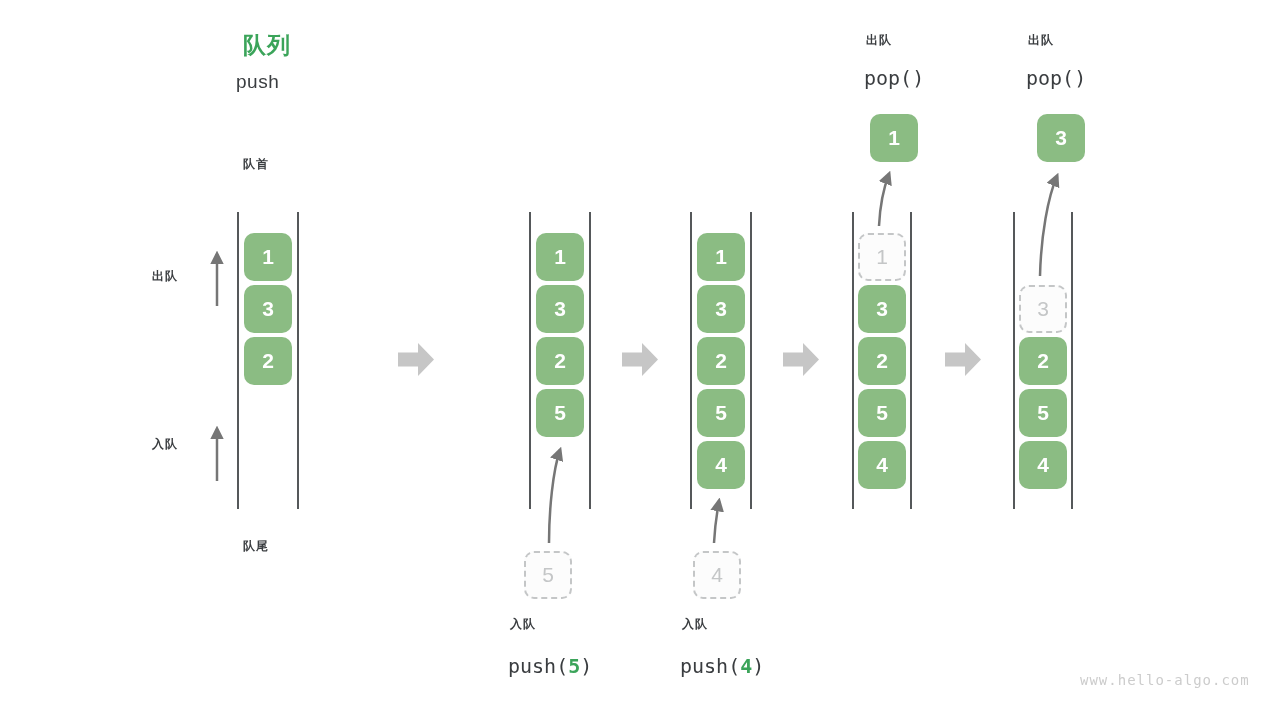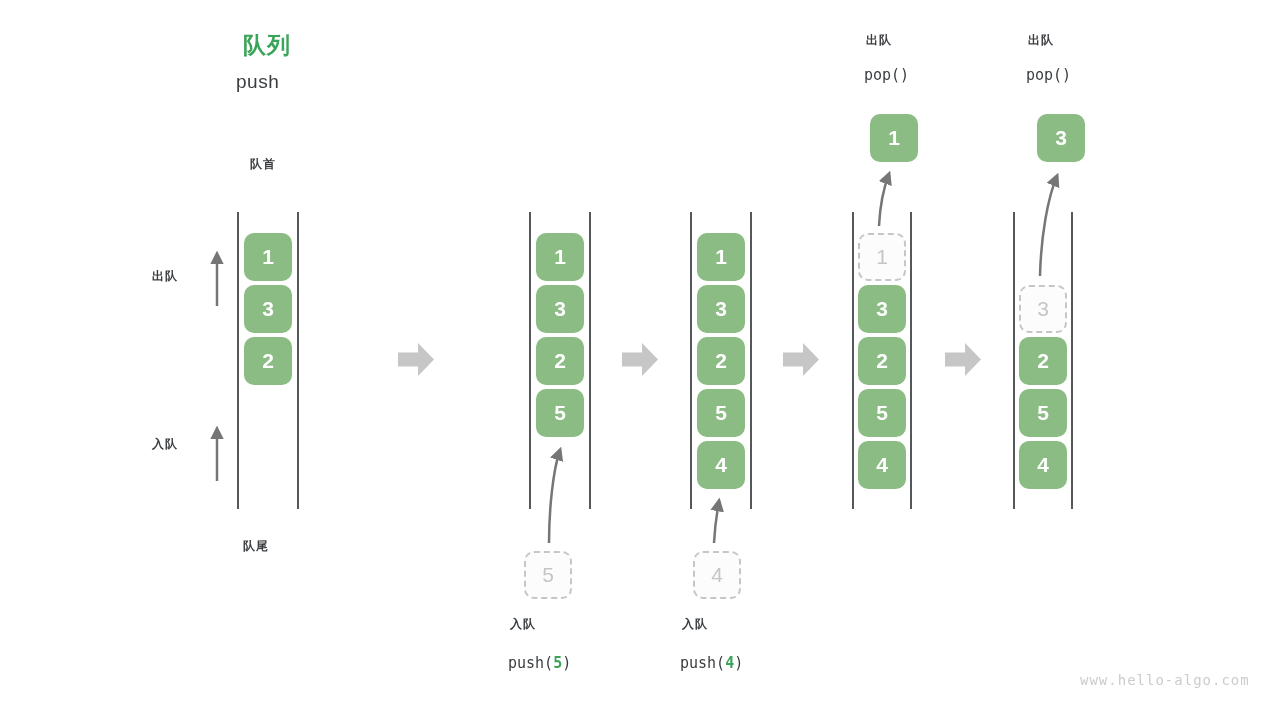--- a/index.html
+++ b/index.html
@@ -4,21 +4,21 @@
 <style>
   html,body{margin:0;padding:0;background:#fff;}
   .canvas{
     position:relative;width:1280px;height:720px;background:#ffffff;
     overflow:hidden;font-family:"Liberation Sans","DejaVu Sans",sans-serif;
   }
   .abs{position:absolute;}
   .title-zh{font-size:23px;font-weight:bold;color:var(--accent);letter-spacing:1px;}
   .title-en{font-size:19px;color:var(--text);letter-spacing:.5px;}
   .zh-label{font-size:12px;font-weight:bold;color:var(--text);letter-spacing:1px;}
-  .code{font-family:"DejaVu Sans Mono","Liberation Mono",monospace;font-size:15px;color:var(--text);}
+  .code{font-family:"DejaVu Sans Mono","Liberation Mono",monospace;font-size:20px;color:var(--text);}
   .code .arg{color:var(--accent);font-weight:bold;}
   .vline{width:2px;height:297px;top:212px;background:var(--line);}
   .cell{
     width:48px;height:48px;border-radius:10px;background:var(--cell);
     color:var(--cell_text);font-size:21px;font-weight:bold;
     display:flex;align-items:center;justify-content:center;
   }
   .ghost-cell{
     width:44px;height:44px;border-radius:10px;background:var(--ghost_bg);
     border:2px dashed var(--ghost);color:var(--ghost);font-size:21px;
@@ -33,21 +33,21 @@
   .step{fill:var(--step_arrow);}
 </style>
 </head>
 <body>
 
 <div class="canvas">
 
   <div class="abs title-zh" style="left:243px;top:30px">队列</div>
   <div class="abs title-en" style="left:236px;top:71px">push</div>
 
-  <div class="abs zh-label" style="left:250px;top:156px">队首</div>
+  <div class="abs zh-label" style="left:243px;top:156px">队首</div>
   <div class="abs zh-label" style="left:243px;top:538px">队尾</div>
   <div class="abs zh-label" style="left:152px;top:268px">出队</div>
   <div class="abs zh-label" style="left:152px;top:436px">入队</div>
 
   <div class="abs vline" style="left:237px"></div>
   <div class="abs vline" style="left:297px"></div>
   <div class="abs vline" style="left:529px"></div>
   <div class="abs vline" style="left:589px"></div>
   <div class="abs vline" style="left:690px"></div>
   <div class="abs vline" style="left:750px"></div>

